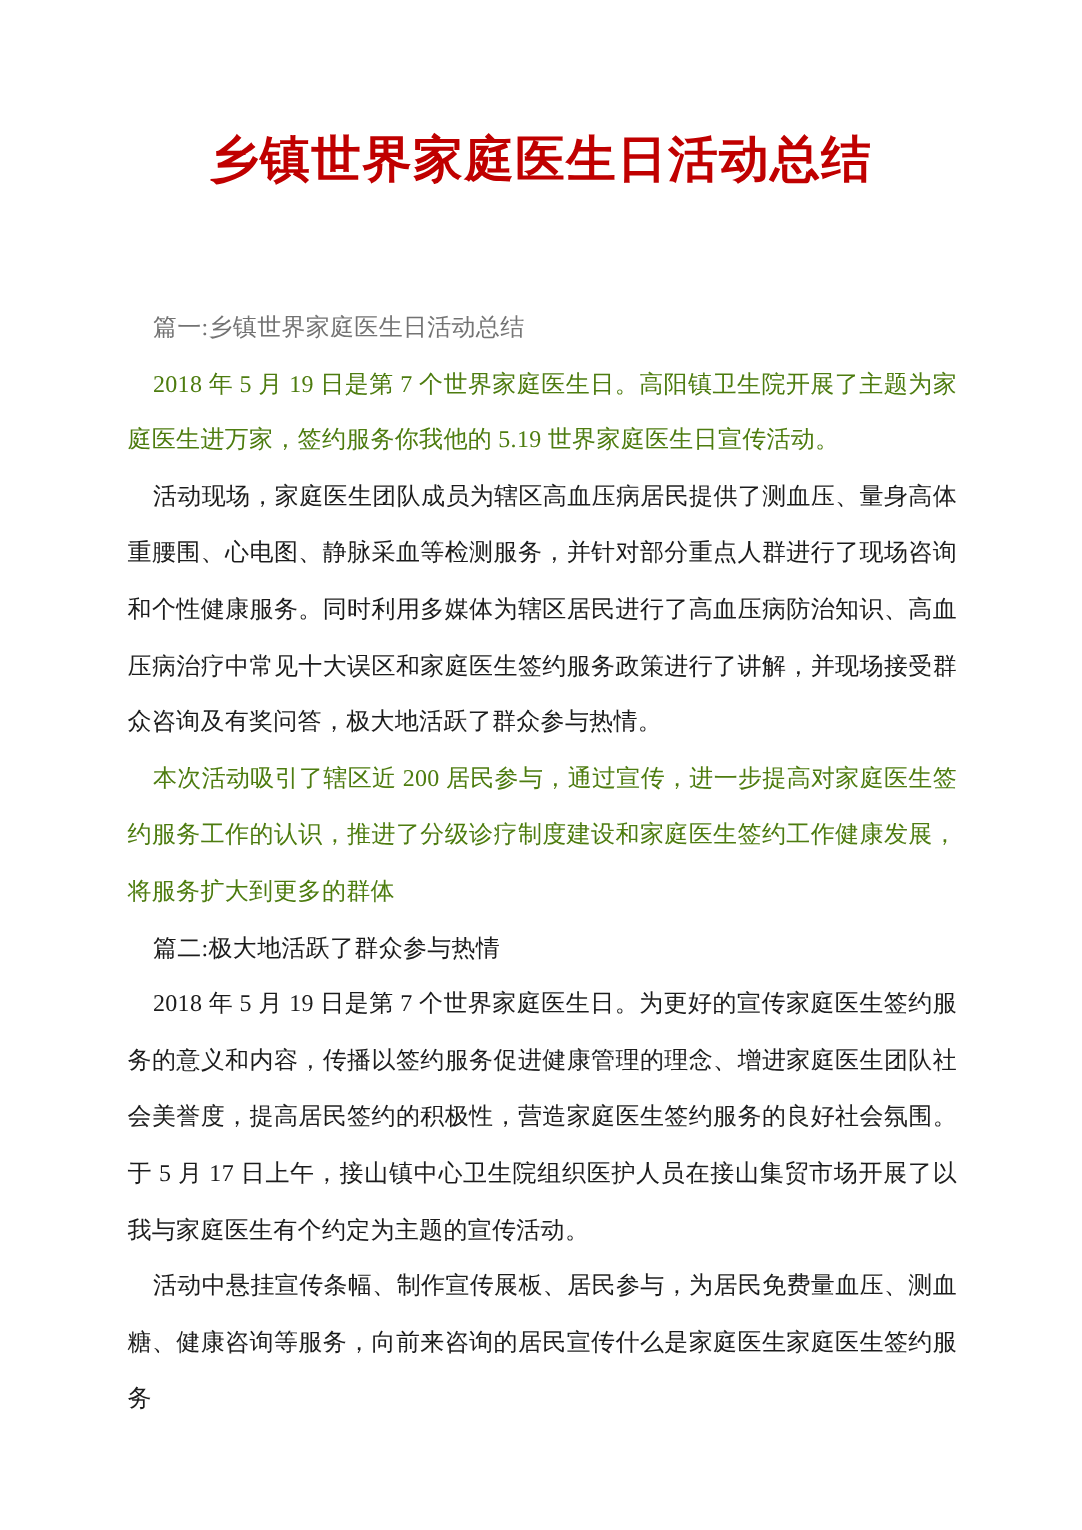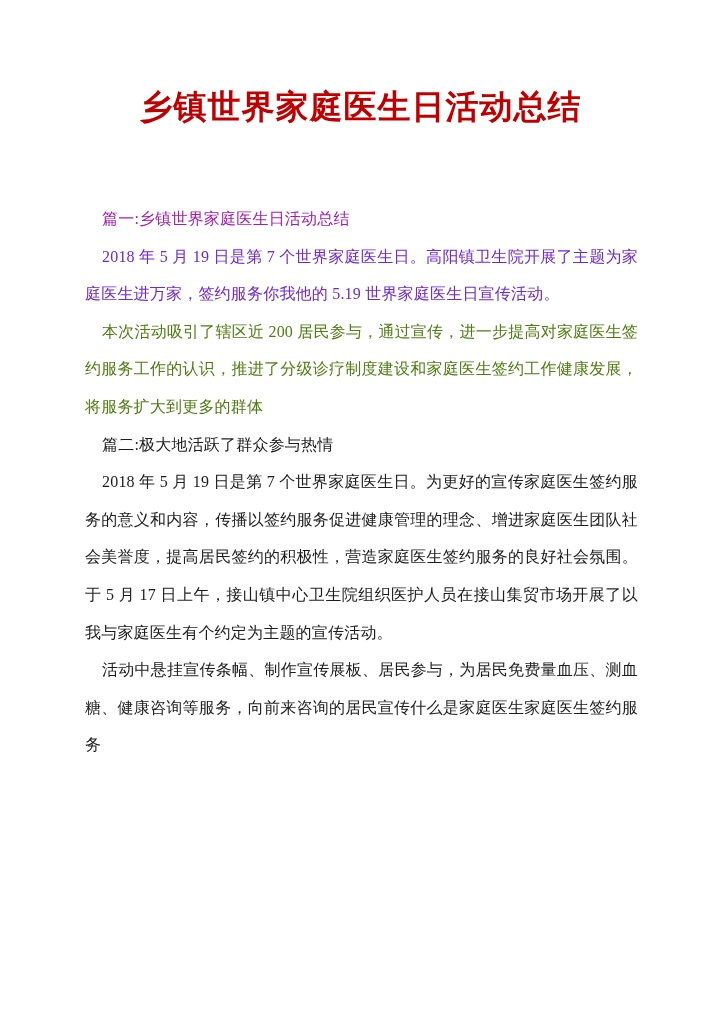--- a/index.html
+++ b/index.html
@@ -43,20 +43,21 @@
     word-break: break-all;
   }
 </style>
 </head>
 <body>
 
 <div class="page">
   <h1 class="doc-title" style="color: rgb(192, 0, 0);">乡镇世界家庭医生日活动总结</h1>
 
   <div class="doc-body">
-    <p style="color: #a21caf;">篇一:乡镇世界家庭医生日活动总结</p>
-    <p style="color: #6d28d9;">2018 年 5 月 19 日是第 7 个世界家庭医生日。高阳镇卫生院开展了主题为家庭医生进万家，签约服务你我他的 5.19 世界家庭医生日宣传活动。</p>
+    <p style="color: #737373;">篇一:乡镇世界家庭医生日活动总结</p>
+    <p style="color: #4d7c0f;">2018 年 5 月 19 日是第 7 个世界家庭医生日。高阳镇卫生院开展了主题为家庭医生进万家，签约服务你我他的 5.19 世界家庭医生日宣传活动。</p>
+    <p style="color: rgb(28, 28, 28);">活动现场，家庭医生团队成员为辖区高血压病居民提供了测血压、量身高体重腰围、心电图、静脉采血等检测服务，并针对部分重点人群进行了现场咨询和个性健康服务。同时利用多媒体为辖区居民进行了高血压病防治知识、高血压病治疗中常见十大误区和家庭医生签约服务政策进行了讲解，并现场接受群众咨询及有奖问答，极大地活跃了群众参与热情。</p>
     <p style="color: #4d7c0f;">本次活动吸引了辖区近 200 居民参与，通过宣传，进一步提高对家庭医生签约服务工作的认识，推进了分级诊疗制度建设和家庭医生签约工作健康发展，将服务扩大到更多的群体</p>
     <p style="color: rgb(28, 28, 28);">篇二:极大地活跃了群众参与热情</p>
     <p style="color: rgb(28, 28, 28);">2018 年 5 月 19 日是第 7 个世界家庭医生日。为更好的宣传家庭医生签约服务的意义和内容，传播以签约服务促进健康管理的理念、增进家庭医生团队社会美誉度，提高居民签约的积极性，营造家庭医生签约服务的良好社会氛围。于 5 月 17 日上午，接山镇中心卫生院组织医护人员在接山集贸市场开展了以我与家庭医生有个约定为主题的宣传活动。</p>
     <p style="color: rgb(28, 28, 28);">活动中悬挂宣传条幅、制作宣传展板、居民参与，为居民免费量血压、测血糖、健康咨询等服务，向前来咨询的居民宣传什么是家庭医生家庭医生签约服务</p>
   </div>
 </div>
 
 </body></html>

